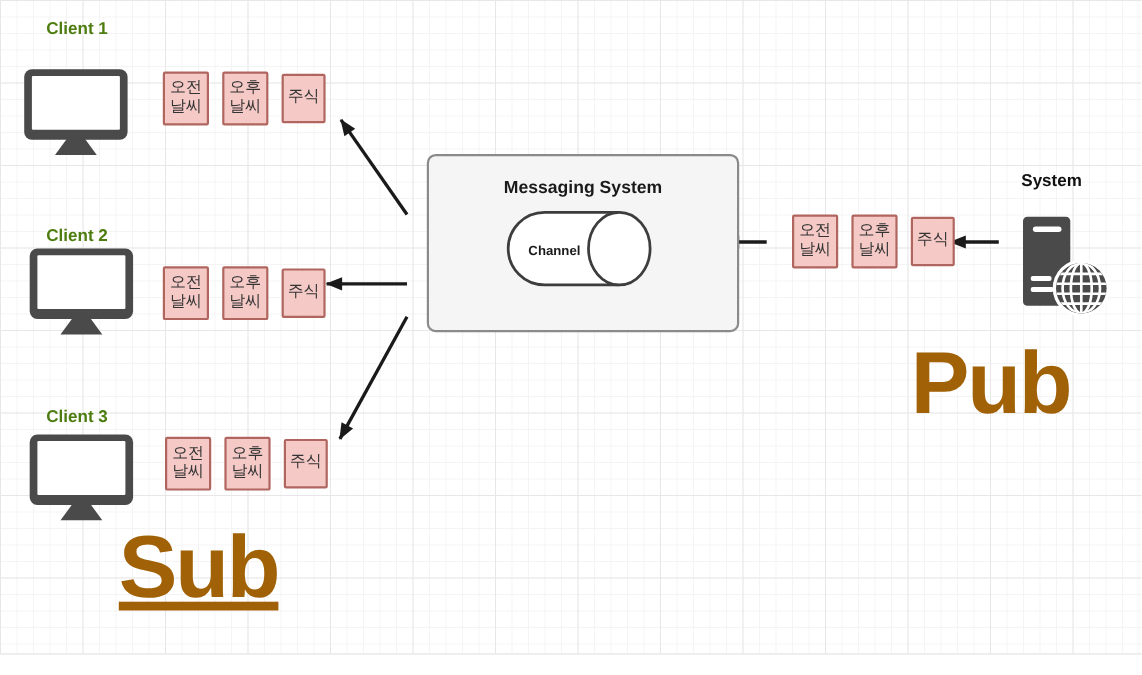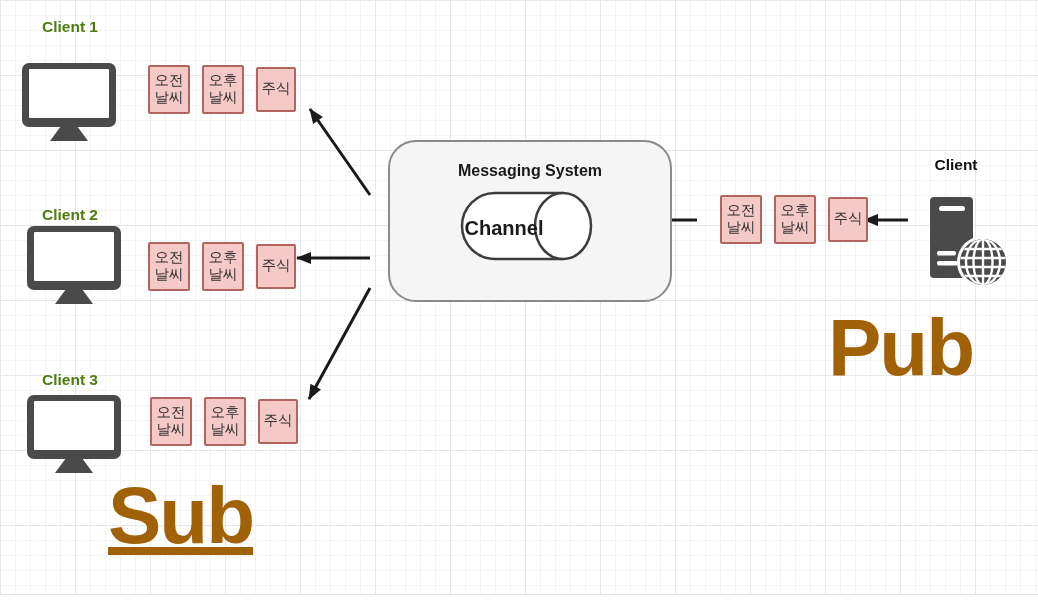--- a/index.html
+++ b/index.html
@@ -29,27 +29,27 @@
   .topic{
     box-sizing:border-box;display:flex;align-items:center;justify-content:center;
     background:#f4c9c6;border:2px solid #b0665f;border-radius:2px;
     font-size:14.5px;line-height:1.14;color:#333;text-align:center;white-space:pre-line;
   }
   .topic.two{width:42px;height:49px;}
   .topic.one{width:40px;height:45px;font-family:Liberation Mono, monospace;}
   
   .panel{
     position:absolute;left:388px;top:140px;width:284px;height:162px;box-sizing:border-box;
-    background:#f5f5f5;border:2px solid #8a8a8a;border-radius:28px;
+    background:#f5f5f5;border:2px solid #8a8a8a;border-radius:8px;
   }
   .panel-title{margin-top:20px;text-align:center;font-weight:bold;font-size:16px;color:#1a1a1a;}
   .channel-label{
     position:absolute;left:466px;top:216px;width:76px;height:24px;
     display:flex;align-items:center;justify-content:center;
-    font-weight:bold;font-size:20px;color:#1a1a1a;
+    font-weight:bold;font-size:12px;color:#1a1a1a;
   }
   .srv-label{position:absolute;left:921px;top:156px;width:70px;text-align:center;font-weight:bold;font-size:15.5px;}
   .role{position:absolute;font-weight:bold;font-size:80px;letter-spacing:-2px;color:#a16207;line-height:1;}
   .arrows,.cyl,.server-svg{position:absolute;}
 </style>
 </head>
 <body>
 
 <div class="canvas">
   <div class="grid"></div>
@@ -116,21 +116,21 @@
   <div class="channel-label">Channel</div>
 
   <div class="topics" style="left:707px;top:194px;">
     <div class="topic two">오전
 날씨</div>
     <div class="topic two">오후
 날씨</div>
     <div class="topic one">주식</div>
   </div>
 
-  <div class="srv-label">Client</div>
+  <div class="srv-label">System</div>
   <svg class="server-svg" style="left:925px;top:192px;" width="90" height="102" viewBox="0 0 90 102">
     <rect x="5" y="5" width="43" height="81" rx="4" fill="#4a4a4a"></rect>
     <rect x="14" y="14" width="26" height="5" rx="2.5" fill="#ffffff"></rect>
     <rect x="12" y="59" width="19" height="4.5" rx="2" fill="#ffffff"></rect>
     <rect x="12" y="69" width="21" height="4.5" rx="2" fill="#ffffff"></rect>
     <g transform="translate(58,70)">
       <circle r="26" fill="#ffffff"></circle>
       <circle r="23" fill="#4a4a4a"></circle>
       <clipPath id="globeclip">
           <circle r="22.8"></circle>

